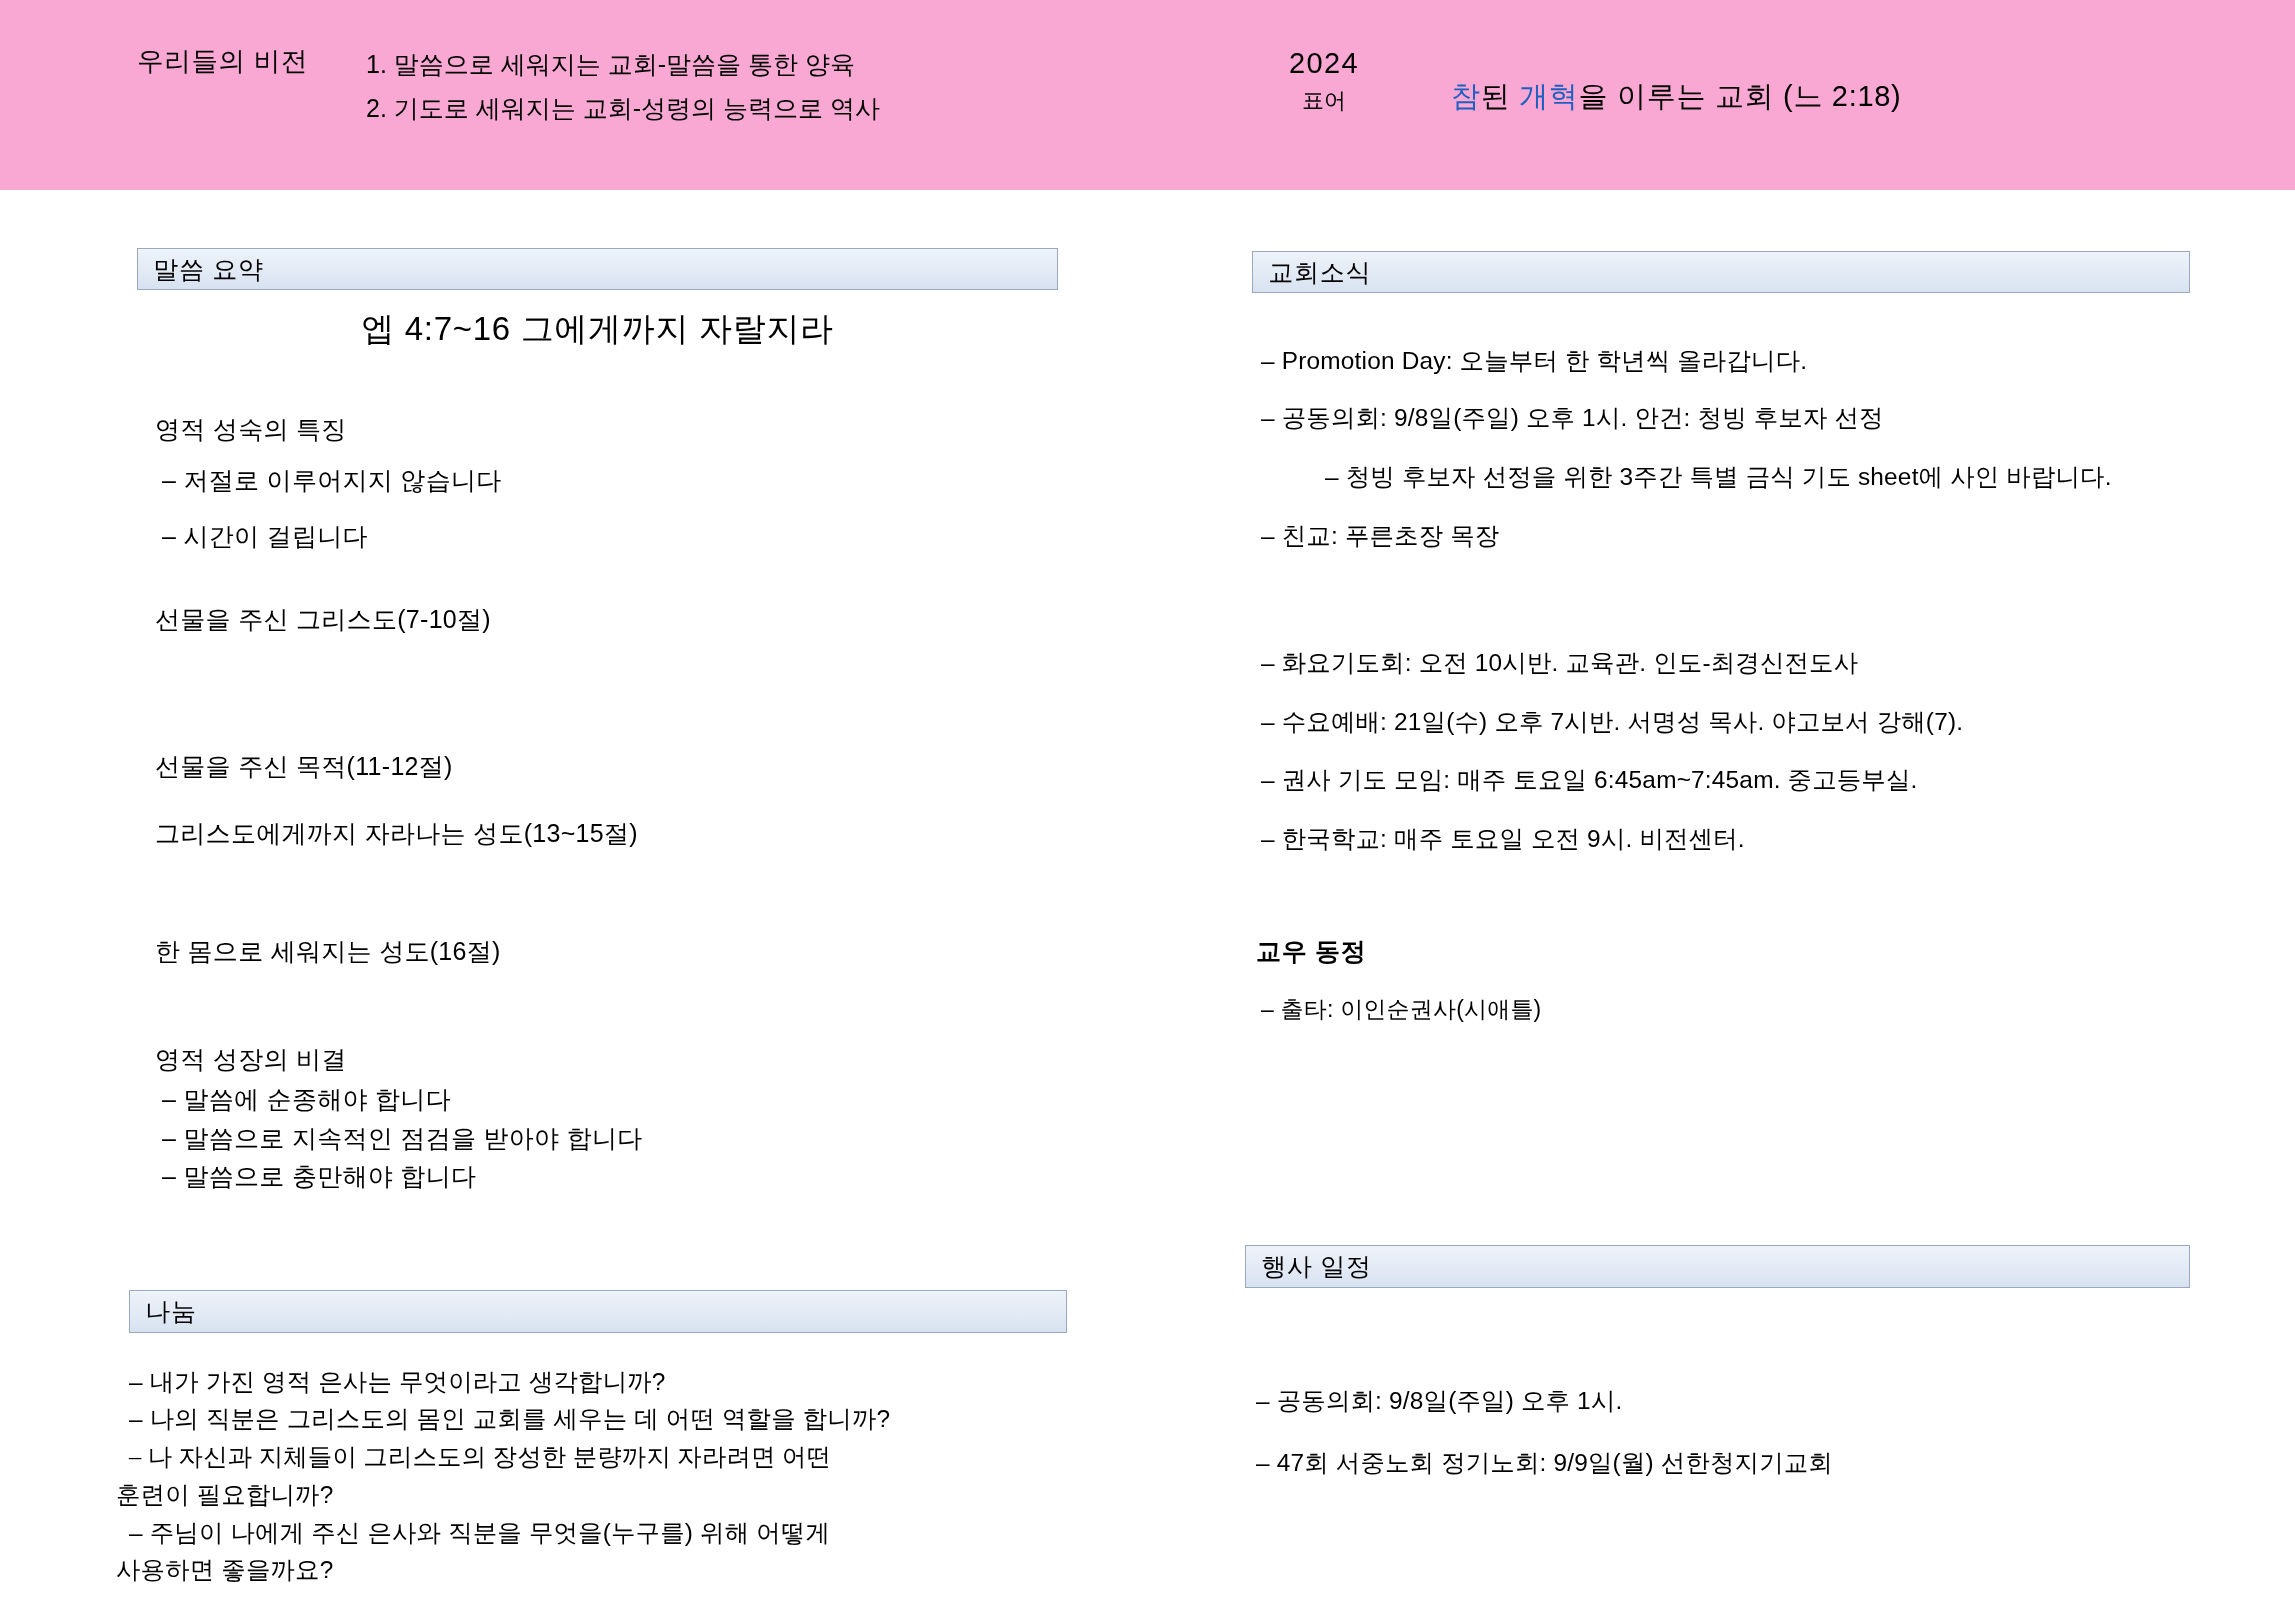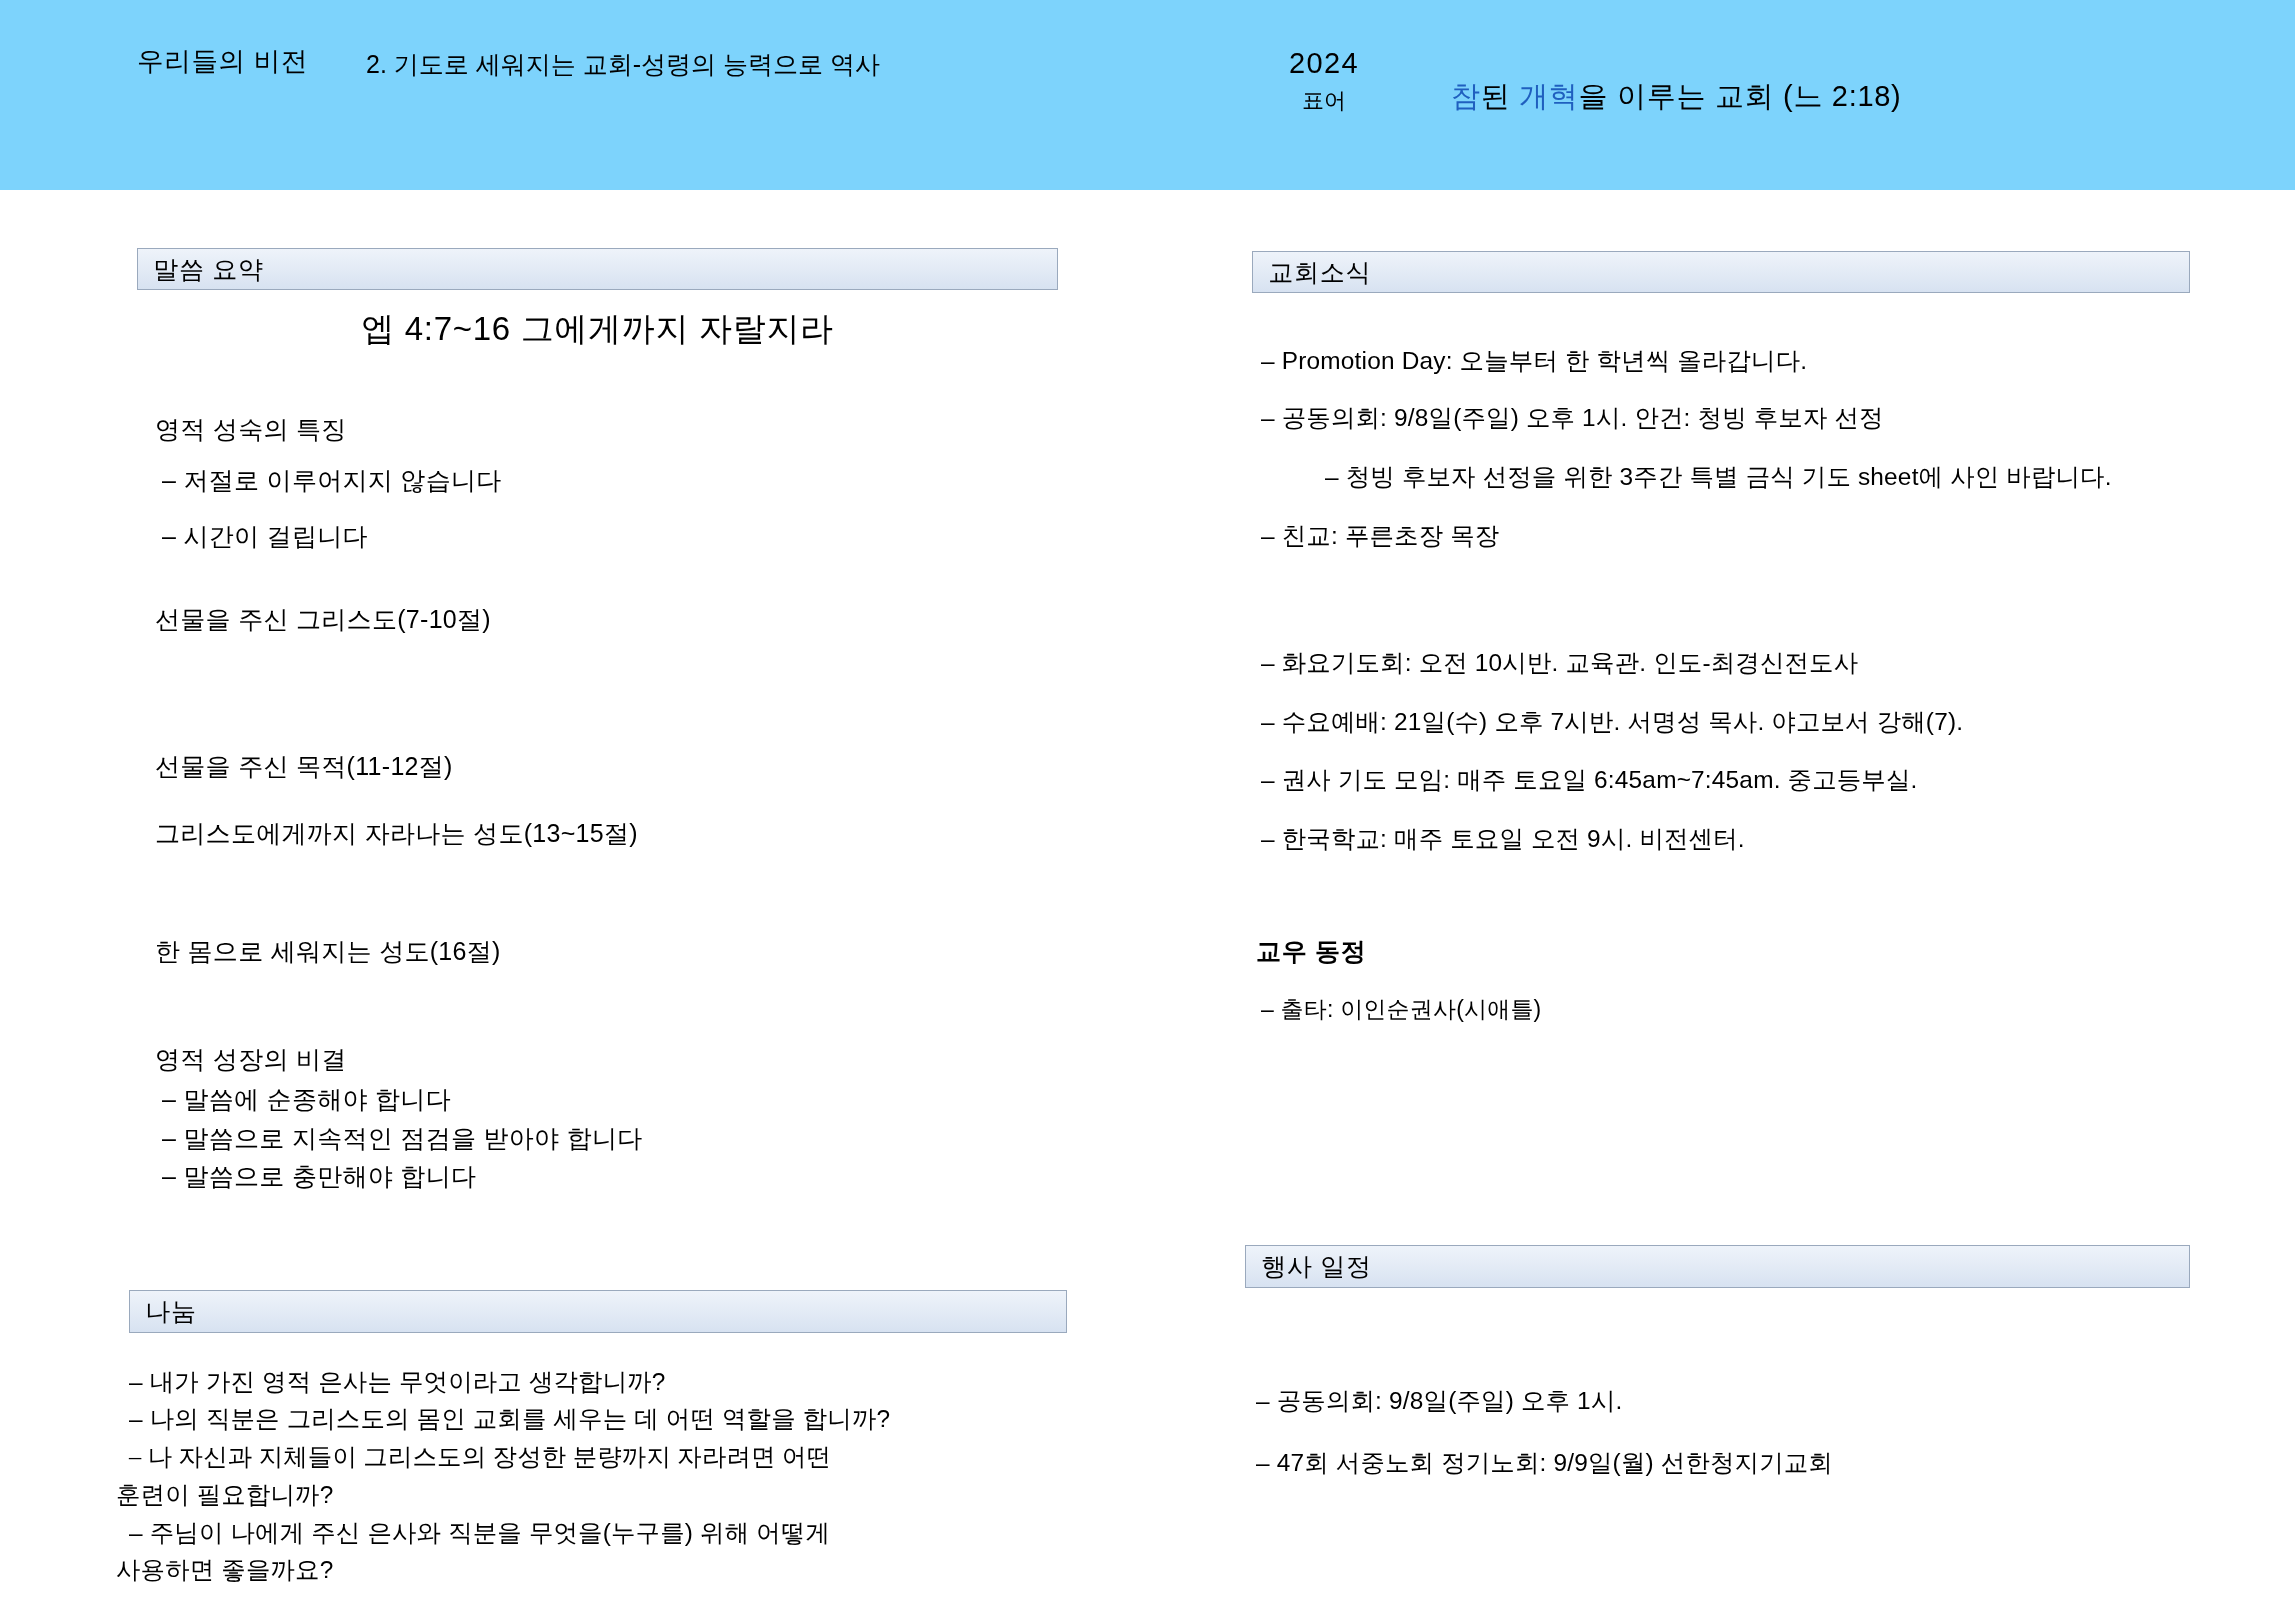--- a/index.html
+++ b/index.html
@@ -16,21 +16,21 @@
     overflow: hidden;
   }
 
   
   .header-band {
     position: absolute;
     left: 0;
     top: 0;
     width: 2295px;
     height: 190px;
-    background: #7dd3fc;
+    background: #f9a8d4;
     box-sizing: border-box;
   }
   .vision-label {
     position: absolute;
     left: 137px;
     top: 43px;
     font-size: 26.5px;
     letter-spacing: 0.7px;
     white-space: nowrap;
   }
@@ -144,20 +144,21 @@
   .e-line { position: absolute; font-size: 24.4px; white-space: nowrap; letter-spacing: 0.2px; }
   .e-1 { left: 1256px; top: 1385px; }
   .e-2 { left: 1256px; top: 1447px; }
 </style>
 </head>
 <body>
 
 <div class="header-band">
   <div class="vision-label">우리들의 비전</div>
   <div class="vision-lines">
+    <div>1.  말씀으로 세워지는 교회-말씀을 통한 양육</div>
     <div>2.  기도로 세워지는 교회-성령의 능력으로 역사</div>
   </div>
   <div class="year-block">
     <div class="year-num">2024</div>
     <div class="year-word">표어</div>
   </div>
   <div class="motto"><span class="hl">참</span><span>된 </span><span class="hl">개혁</span><span>을  이루는  교회  (느  2:18)</span></div>
 </div>
 
 <div class="sec-bar" id="bar-sermon">

